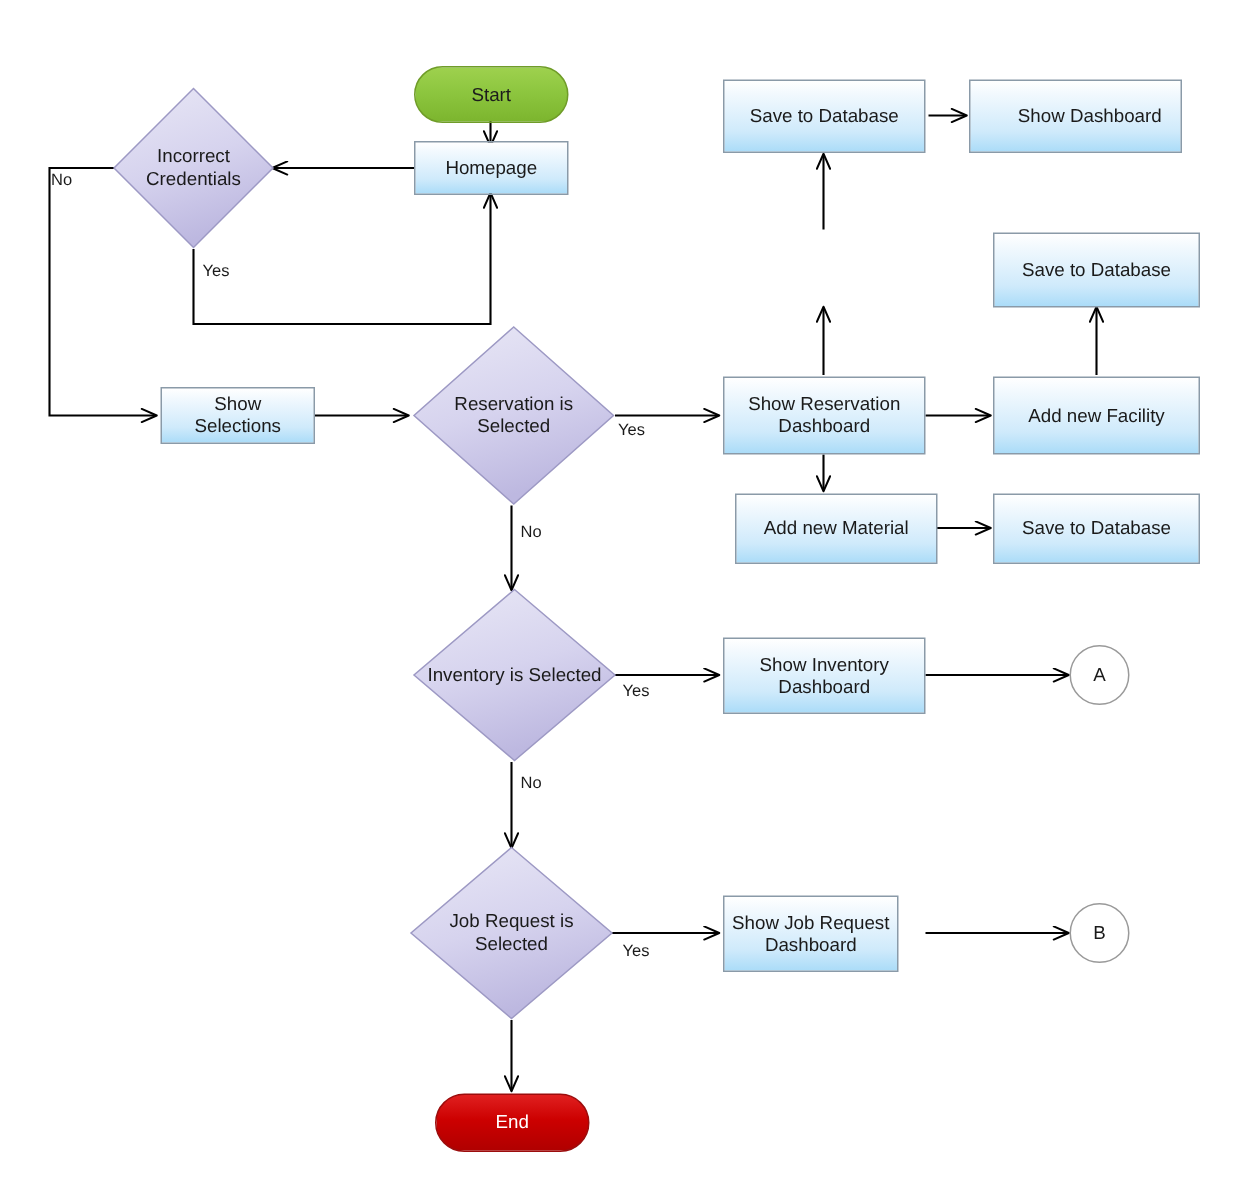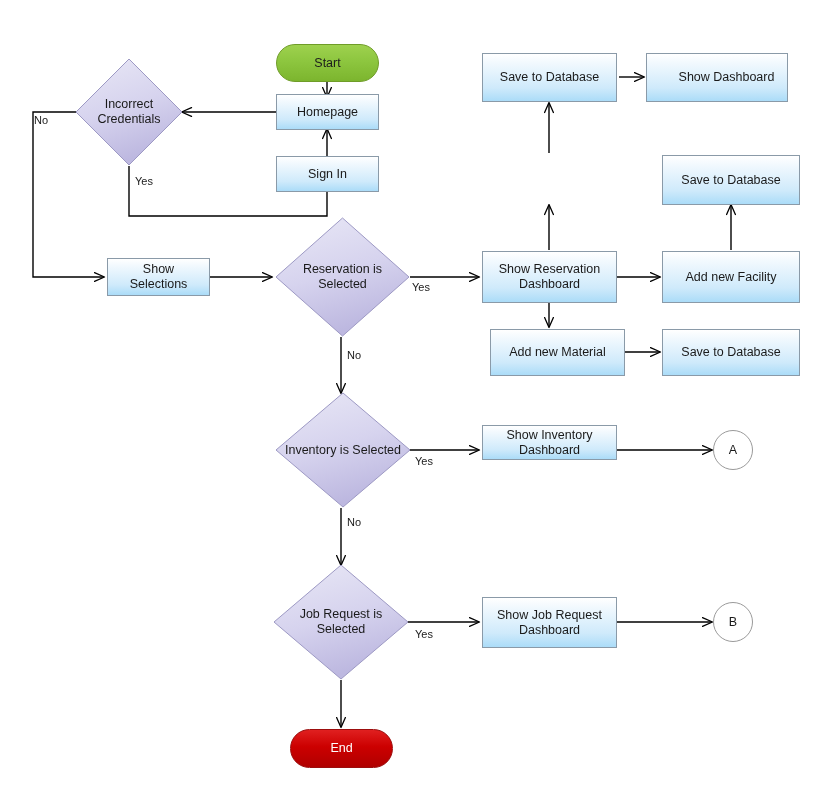--- a/index.html
+++ b/index.html
@@ -149,23 +149,20 @@
   </svg>
 
   <div class="node term-start" style="left:276px; top:32px; width:103px; height:38px;margin-top:12px;">
     <span class="lbl">Start</span>
   </div>
 
   <div class="node box" style="left:276px; top:94px; width:103px; height:36px;">
     <span class="lbl">Homepage</span>
   </div>
 
-  <div class="node box" style="left:276px; top:156px; width:103px; height:36px;">
-    <span class="lbl">Sign In</span>
-  </div>
 
   <div class="node diamond" style="left:75px; top:58px; width:108px; height:108px;">
     <svg class="dshape" viewBox="0 0 108 108" preserveAspectRatio="none">
       <defs>
         <linearGradient id="dg1" x1="0" y1="0" x2="0.35" y2="1">
           <stop offset="0%" stop-color="#e9e8f6"></stop>
           <stop offset="55%" stop-color="#d6d3ee"></stop>
           <stop offset="100%" stop-color="#bdb8e0"></stop>
         </linearGradient>
       </defs>
@@ -218,38 +215,38 @@
     <span class="lbl">Save to Database</span>
   </div>
 
   <div class="node diamond" style="left:275px; top:392px; width:136px; height:116px;">
     <svg class="dshape" viewBox="0 0 136 116" preserveAspectRatio="none">
       <polygon points="68,1 135,58 68,115 1,58" fill="url(#dg1)" stroke="#9d99c4" stroke-width="1"></polygon>
     </svg>
     <span class="lbl">Inventory is Selected</span>
   </div>
 
-  <div class="node box" style="left:482px; top:425px; width:135px; height:35px;">
+  <div class="node box" style="left:482px; top:425px; width:135px; height:51px;">
     <span class="lbl">Show Inventory
 Dashboard</span>
   </div>
 
   <div class="node connector" style="left:713px; top:430px; width:40px; height:40px;">
     <span class="lbl">A</span>
   </div>
 
   <div class="node diamond" style="left:273px; top:564px; width:136px; height:116px;">
     <svg class="dshape" viewBox="0 0 136 116" preserveAspectRatio="none">
       <polygon points="68,1 135,58 68,115 1,58" fill="url(#dg1)" stroke="#9d99c4" stroke-width="1"></polygon>
     </svg>
     <span class="lbl">Job Request is
 Selected</span>
   </div>
 
-  <div class="node box" style="left:482px; top:597px; width:135px; height:51px;">
+  <div class="node box" style="left:482px; top:597px; width:117px; height:51px;">
     <span class="lbl">Show Job Request
 Dashboard</span>
   </div>
 
   <div class="node connector" style="left:713px; top:602px; width:40px; height:40px;">
     <span class="lbl">B</span>
   </div>
 
   <div class="node term-end" style="left:290px; top:729px; width:103px; height:39px;">
     <span class="lbl">End</span>

